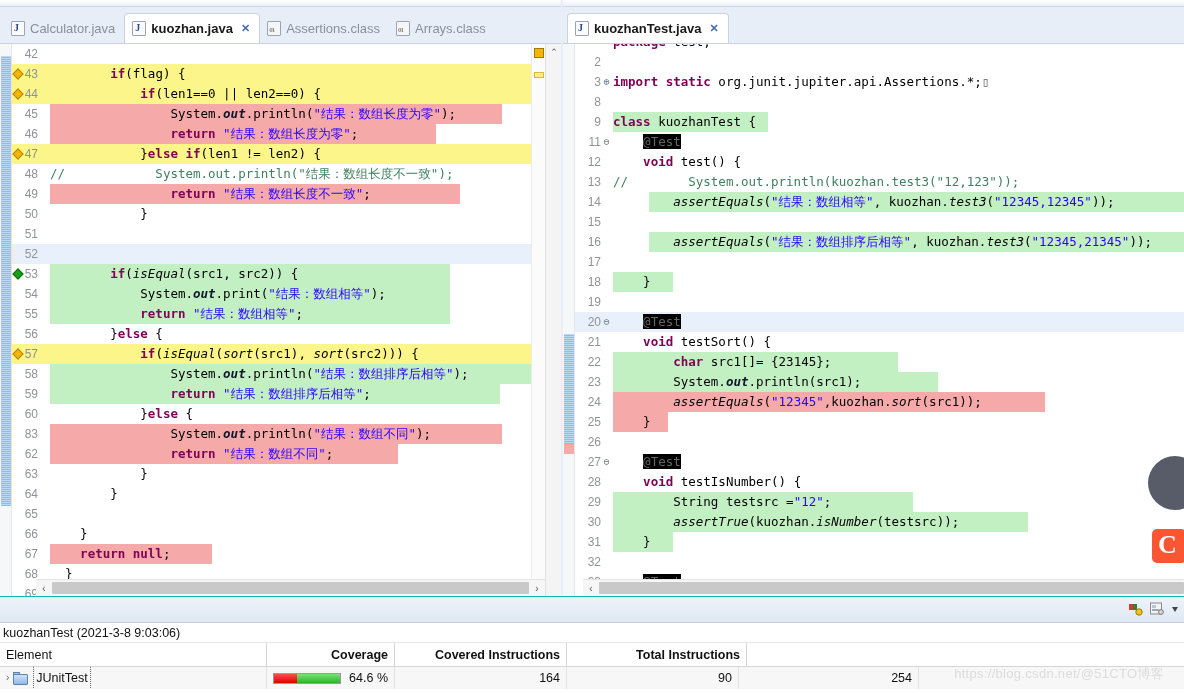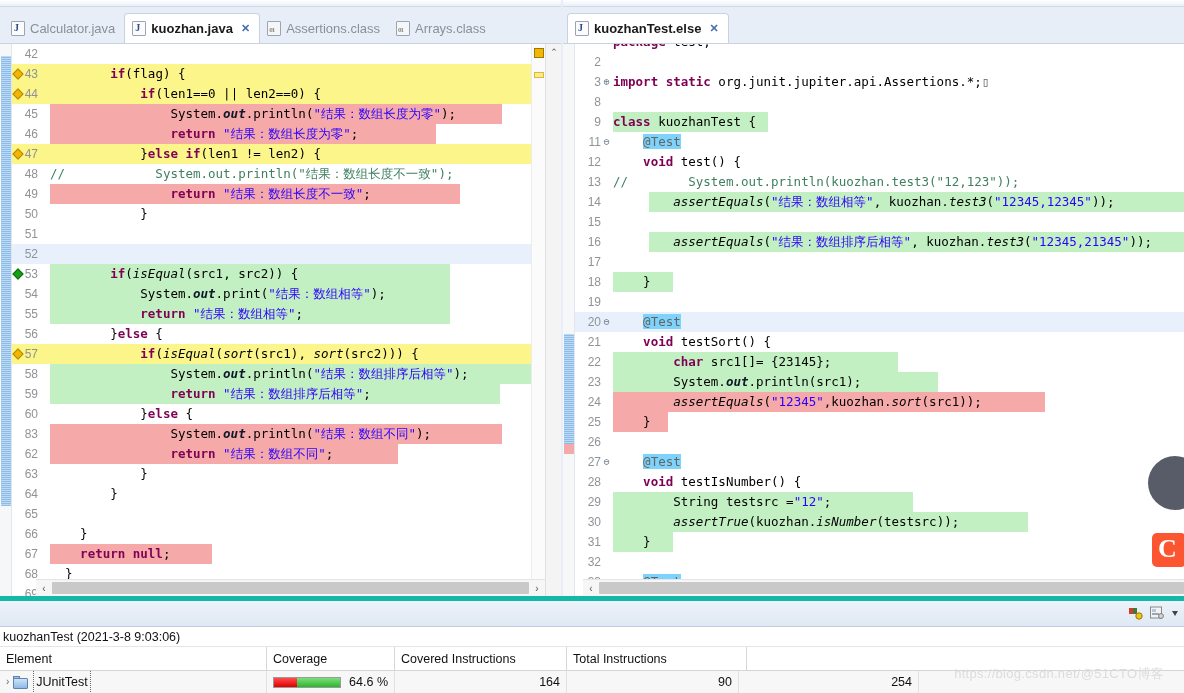--- a/index.html
+++ b/index.html
@@ -103,21 +103,21 @@
   .d-yellow { background: #f2b705; border: 1px solid #b58600; }
   .d-green  { background: #16a016; border: 1px solid #0c6b0c; }
 
   
   .k   { color: #7f0055; font-weight: bold; }
   .s   { color: #2a00ff; }
   .cm  { color: #3f7f5f; }
   .f   { color: #0f172a; font-weight: bold; font-style: italic; }
   .it  { font-style: italic; }
   .an  { color: #646464; }
-  .anbg{ background: #7dd3fc; }
+  .anbg{ background: #000000; }
 
   
   .vscroll {
     position: absolute; right: 0; top: 0; width: 16px; height: 552px;
     background: #f4f4f4; border-left: 1px solid #e0e0e0;
   }
   .vscroll .arrow {
     width: 16px; height: 16px; text-align: center; line-height: 16px;
     font-size: 9px; color: #555;
   }
@@ -133,21 +133,21 @@
     position: absolute; left: 36px; right: 16px; bottom: 0; height: 17px;
     background: #f6f6f6; border-top: 1px solid #e4e4e4;
     display: flex; align-items: center;
   }
   .hscroll .harrow { width: 16px; text-align: center; font-size: 10px; color: #555; }
   .hscroll .hthumb { flex: 1; height: 12px; background: #c9c9c9; border-radius: 1px; }
 
   
   .bottom {
     position: absolute; left: 0; top: 596px; width: 1184px; height: 97px;
-    background: #ffffff; border-top: 5px solid #14b8a6;
+    background: #ffffff; border-top: 1px solid #14b8a6;
   }
   .btabs {
     position: relative; height: 26px;
     background: linear-gradient(#eef3fa,#dfe8f4);
     border-bottom: 1px solid #c4ccd8;
     display: flex; align-items: flex-end; padding-left: 3px;
   }
 
   .btoolbar { position: absolute; right: 4px; top: 4px; display: flex; align-items: center; gap: 5px; }
   .tbicon { width: 16px; height: 16px; position: relative; }
@@ -168,21 +168,21 @@
     line-height: 22px; padding: 0 6px; color: #111;
     border-right: 1px solid #e2e2e2; overflow: hidden; white-space: nowrap;
     display: flex; align-items: center;
   }
   .col-el { width: 267px; }
   .col-cov { width: 128px; justify-content: flex-end; }
   .col-ci { width: 172px; justify-content: flex-end; }
   .col-mi { width: 172px; justify-content: flex-end; }
   .col-ti { width: 180px; justify-content: flex-end; }
   .col-rest { flex: 1; border-right: none; }
-  .cth.col-cov, .cth.col-ci, .cth.col-mi, .cth.col-ti { text-align: left; }
+  .cth.col-cov, .cth.col-ci, .cth.col-mi, .cth.col-ti { text-align: right; font-weight: bold; }
 
   .covcell { display: flex; align-items: center; gap: 8px; width: 100%; justify-content: flex-end; }
   .covbarwrap { display: flex; width: 68px; height: 11px; border: 1px solid #9a9a9a; }
   .covbar-red { background: linear-gradient(#ff4d4d,#e00000); }
   .covbar-green { background: linear-gradient(#7ce07c,#2fb32f); }
 
   .treearrow { color: #6a6a6a; font-size: 10px; margin-right: 4px; }
   .folder {
     width: 16px; height: 13px; position: relative; margin-right: 4px; flex: 0 0 16px;
   }
@@ -306,21 +306,21 @@
       </div>
     </div>
 
     <div class="pane pane-right">
       <div class="tabbar" id="right-tabs">
           <div class="tab active">
             <span class="ficon">
               <span class="page"></span>
               <span class="j">J</span>
             </span>
-            <span>kuozhanTest.else</span>
+            <span>kuozhanTest.java</span>
             <span class="tabclose">✕</span>
           </div>
         </div>
       <div class="edbody">
         <div class="annobar">
           <div class="covbar" style="top:290px;height:120px;"></div>
           <div class="covbar" style="top:400px;height:10px;background:#f5a9a9;background-image:none;"></div>
         </div>
         <div class="codewrap">
           <div class="lines" id="right-lines" style="margin-top: -12px;">

